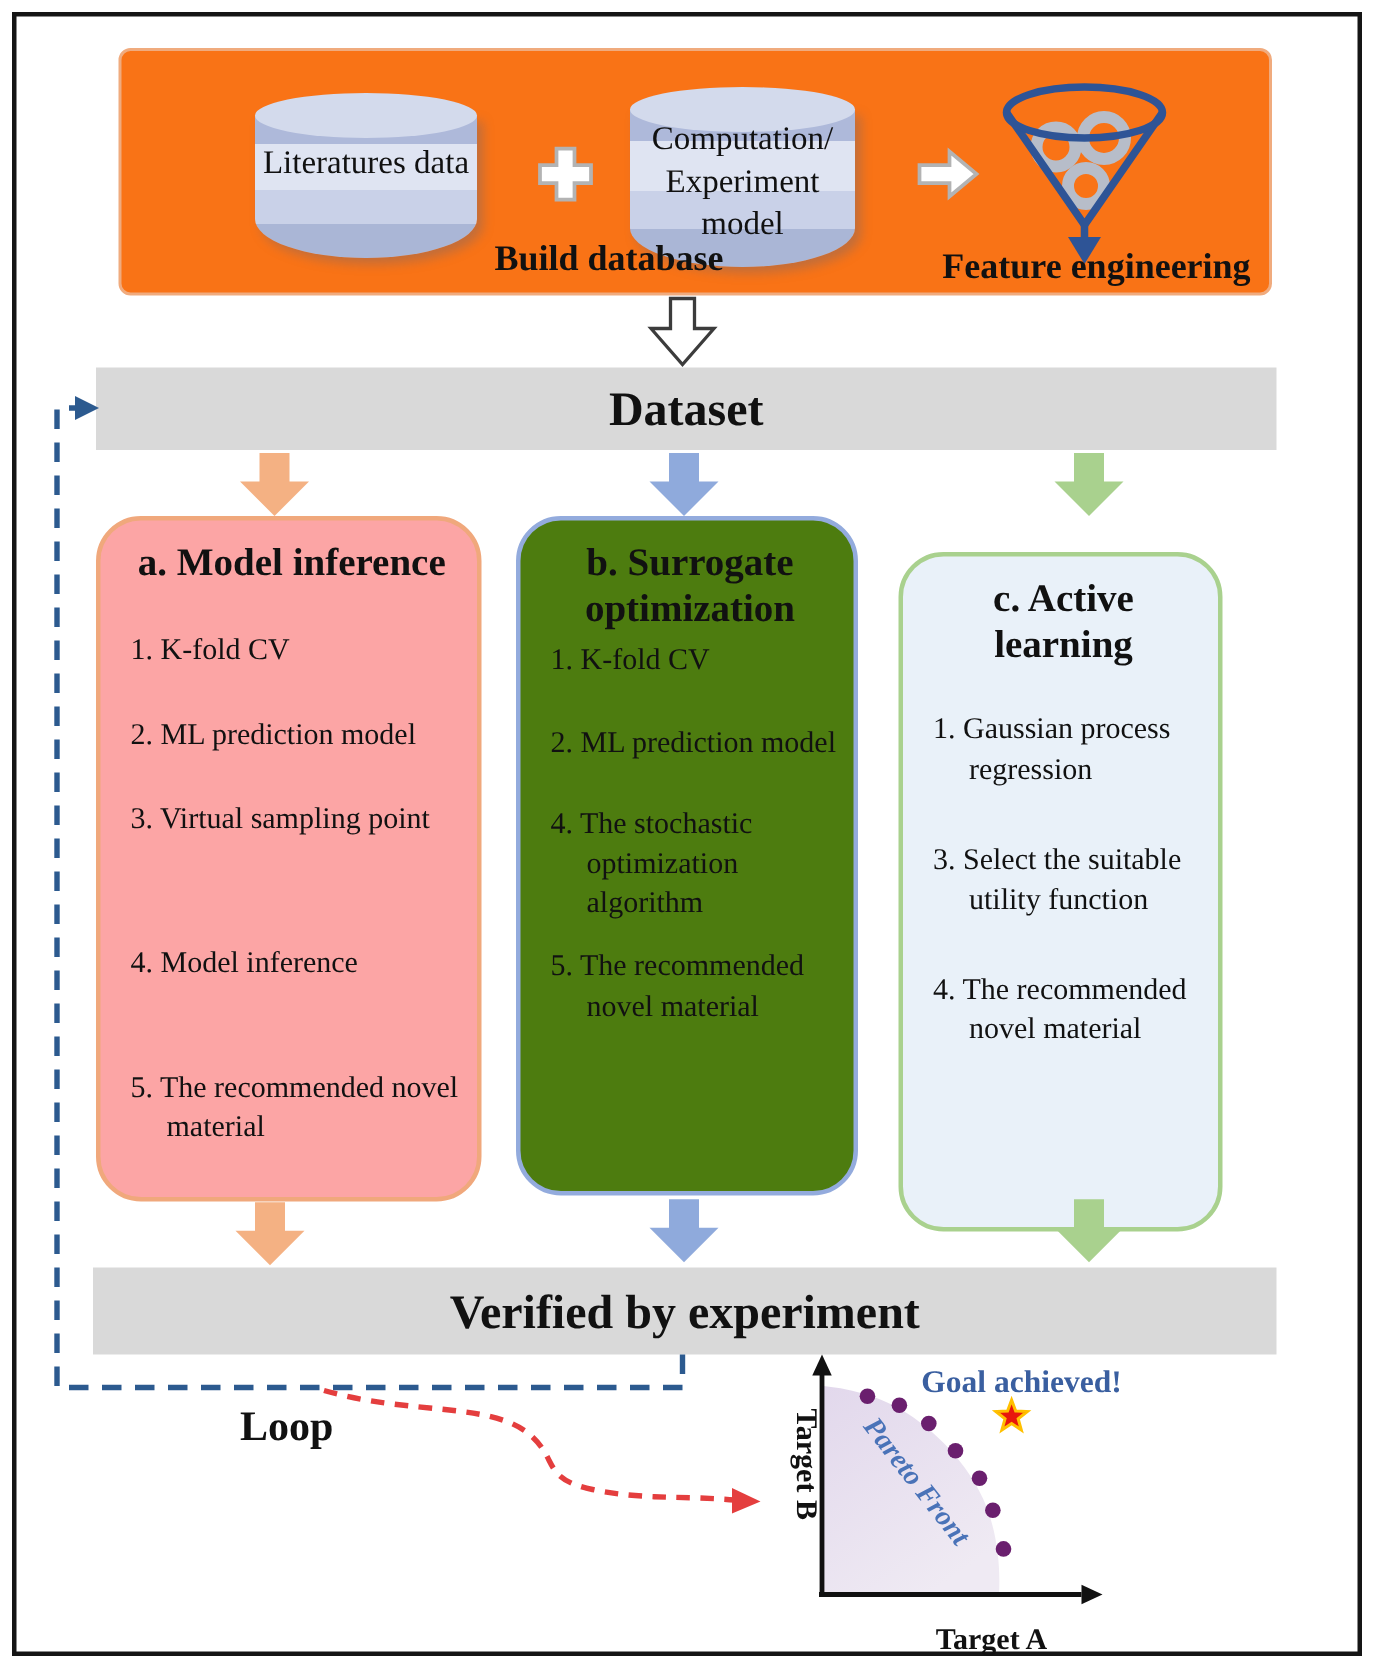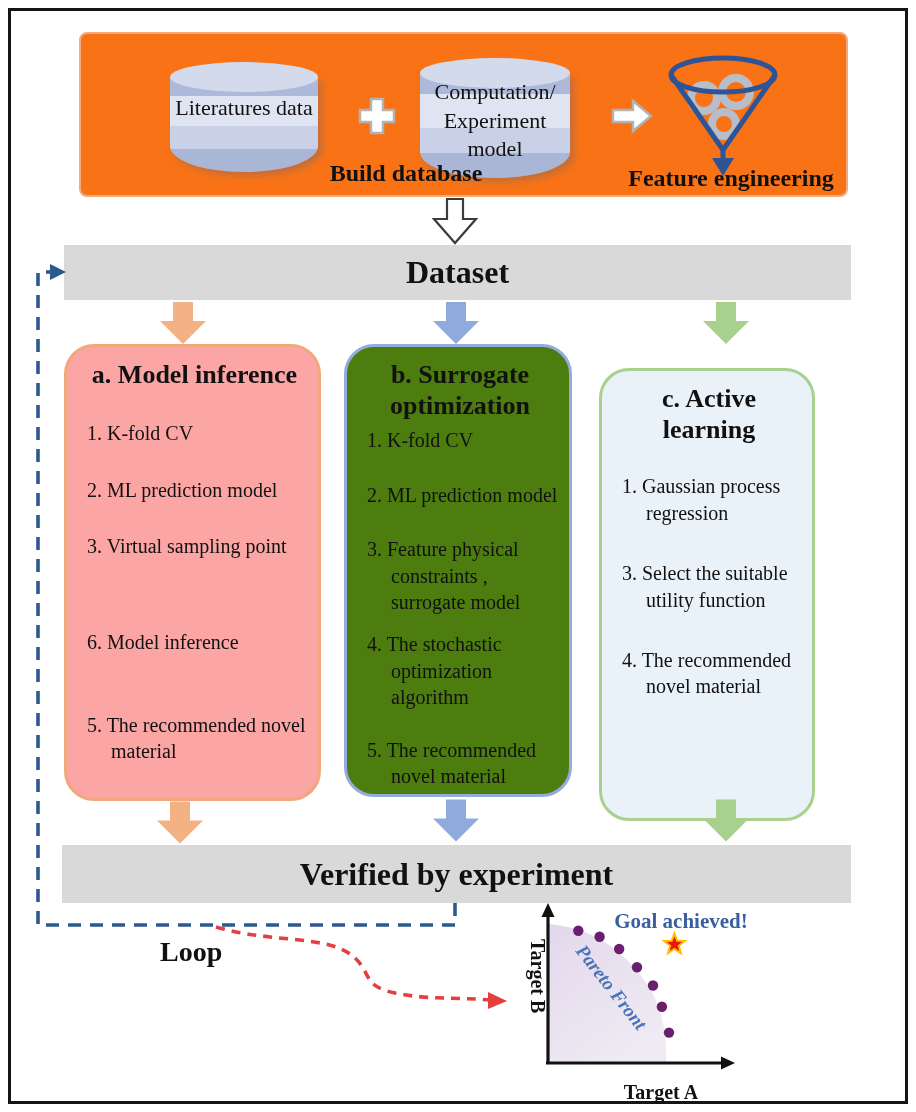--- a/index.html
+++ b/index.html
@@ -119,31 +119,30 @@
         <path d="M13 0 H33 V19 H46 L23 42 L0 19 H13 Z" fill="#a9d18e"></path>
       </svg>
   </div>
 
   <div class="col col-a">
     <div class="col-title">a. Model inference</div>
     <ul>
       <li>1. K-fold CV</li>
       <li>2. ML prediction model</li>
       <li>3. Virtual sampling point</li>
-      <li>6. Model inference</li>
+      <li>4. Model inference</li>
       <li>5. The recommended novel material</li>
     </ul>
   </div>
 
   <div class="col col-b">
     <div class="col-title">b. Surrogate optimization</div>
     <ul>
       <li>1. K-fold CV</li>
       <li>2. ML prediction model</li>
-      <li>3. Feature physical constraints , surrogate model</li>
       <li>4. The stochastic optimization algorithm</li>
       <li>5. The recommended novel material</li>
     </ul>
   </div>
 
   <div class="col col-c">
     <div class="col-title">c. Active learning</div>
     <ul>
       <li>1. Gaussian process regression</li>
       <li>3. Select the suitable utility function</li>

